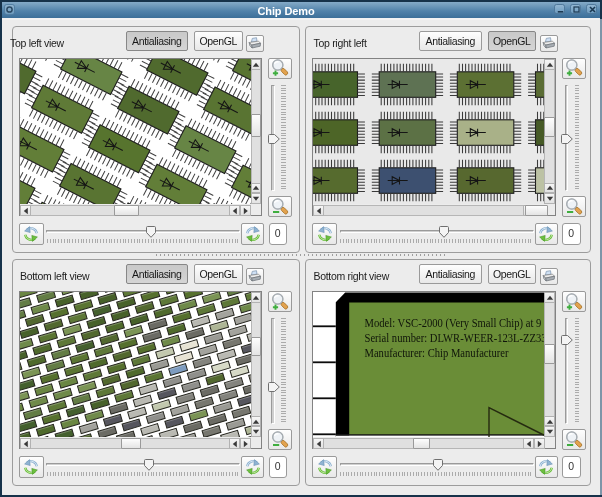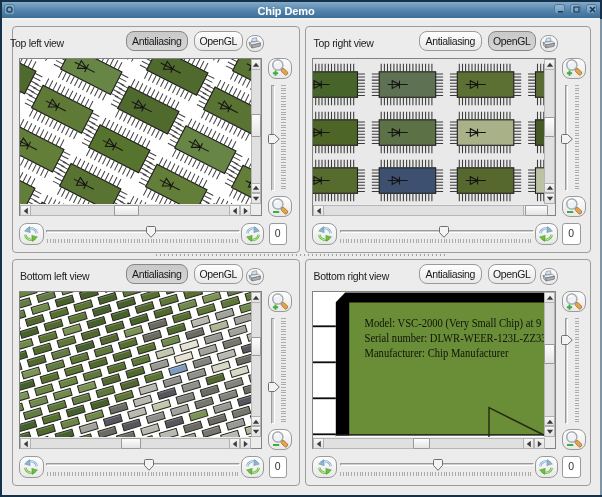--- a/index.html
+++ b/index.html
@@ -10,21 +10,21 @@
 .title{position:absolute;left:0;top:4.5px;width:572px;text-align:center;color:#fff;font-size:11px;font-weight:bold;letter-spacing:-0.1px}
 .tbb{position:absolute;top:3.8px;width:10.6px;height:10.6px;border-radius:2.6px;
   background:linear-gradient(#93b6d2,#6d9cc0);border:1px solid #50799c}
 .wicon{position:absolute;left:3.5px;top:3.5px;width:11.5px;height:11.5px;border-radius:2.8px;
   background:linear-gradient(#8fb2cd,#6e9cc0);border:1px solid #527ea2}
 .wleft{position:absolute;left:0;top:0;width:2px;height:497px;background:#16324a}
 .wright{position:absolute;left:600.3px;top:19px;width:1.7px;height:478px;background:#7e95a8}
 .wbottom{position:absolute;left:0;top:494.6px;width:602px;height:2.4px;background:#16324a}
 .frame{position:absolute;border:1px solid #9c9c9c;border-radius:4px}
 .lbl{position:absolute;font-size:10.5px;color:#1c1c1c;letter-spacing:-0.3px}
-.btn{position:absolute;border:1px solid #9a9a9a;border-radius:8px;
+.btn{position:absolute;border:1px solid #9a9a9a;border-radius:2px;
   background:linear-gradient(#fefefe,#f4f4f4 45%,#e8e8e8);
   font-size:10.5px;color:#181818;text-align:center;line-height:18.5px;letter-spacing:-0.35px}
 .btn.pressed{background:linear-gradient(#c9c9c9,#d0d0d0 60%,#d5d5d5);border-color:#878787}
 .btn.icon{display:flex;align-items:center;justify-content:center;line-height:normal}
 .view{position:absolute;border:1px solid #828282;background:#ececec}
 .vport{position:absolute;overflow:hidden;background:#ec4899}
 .sbt{position:absolute;background:#e0e0e0;border:1px solid #b6b6b6}
 .sba{position:absolute;background:linear-gradient(#f6f6f6,#e2e2e2);border:1px solid #b2b2b2}
 .sbh{position:absolute;background:linear-gradient(#fdfdfd,#e4e4e4);border:1px solid #9a9a9a;border-radius:1px}
 .groove-v{position:absolute;width:3.6px;border:1px solid #9a9a9a;border-bottom-color:#fff;border-right-color:#fff;background:#cfcfcf;border-radius:1px}
@@ -330,21 +330,21 @@
         <path d="M13.8 7.2 A6.2 6.2 0 0 0 4 3.4" stroke="#dce9f4" stroke-width="1" fill="none"></path>
         <path d="M6.6 0.6 L1.6 5 L7.2 6.6 Z" fill="#8fb3d2" stroke="#5c87ab" stroke-width="0.5"></path>
         <path d="M2.2 8.8 A6.2 6.2 0 0 0 12 12.6" stroke="#6cc03e" stroke-width="2.4" fill="none"></path>
         <path d="M2.2 8.8 A6.2 6.2 0 0 0 12 12.6" stroke="#c8e8b0" stroke-width="0.9" fill="none"></path>
         <path d="M9.4 15.4 L14.4 11 L8.8 9.4 Z" fill="#6cc03e" stroke="#3f8c20" stroke-width="0.5"></path>
       </g>
     </svg>
   </div>
 <div class="spin" style="left:268.5px;top:223.0px;width:18.5px;height:21.5px">0</div>
 <div class="frame" style="left:305px;top:25.5px;width:286px;height:227.5px"></div>
-<div class="lbl" style="left:313.5px;top:36.5px">Top right view</div>
+<div class="lbl" style="left:313.5px;top:36.5px">Top right left</div>
 <div class="btn" style="left:419px;top:31.0px;width:62.5px;height:20px">Antialiasing</div>
 <div class="btn pressed" style="left:487.5px;top:31.0px;width:48.5px;height:20px">OpenGL</div>
 <div class="btn icon" style="left:539.5px;top:34.5px;width:18px;height:17px">
     <svg width="14" height="13" viewBox="0 0 14 13">
       <path d="M3.4 5 L4.3 1.4 L8.5 0.7 L9 4.2 Z" fill="#cfe0f4" stroke="#7a92ac" stroke-width="0.7"></path>
       <path d="M1.2 5.5 L10.3 4.2 L12.6 6.2 L3.5 8.1 Z" fill="#ececec" stroke="#808080" stroke-width="0.7"></path>
       <path d="M3.5 8.1 L12.6 6.2 L12.2 9.2 L4.1 11 Z" fill="#a8aeb4" stroke="#6a7076" stroke-width="0.7"></path>
       <path d="M1.2 5.5 L3.5 8.1 L4.1 11 L1.8 8.6 Z" fill="#c8ccd0" stroke="#6a7076" stroke-width="0.7"></path>
     </svg>
   </div>

